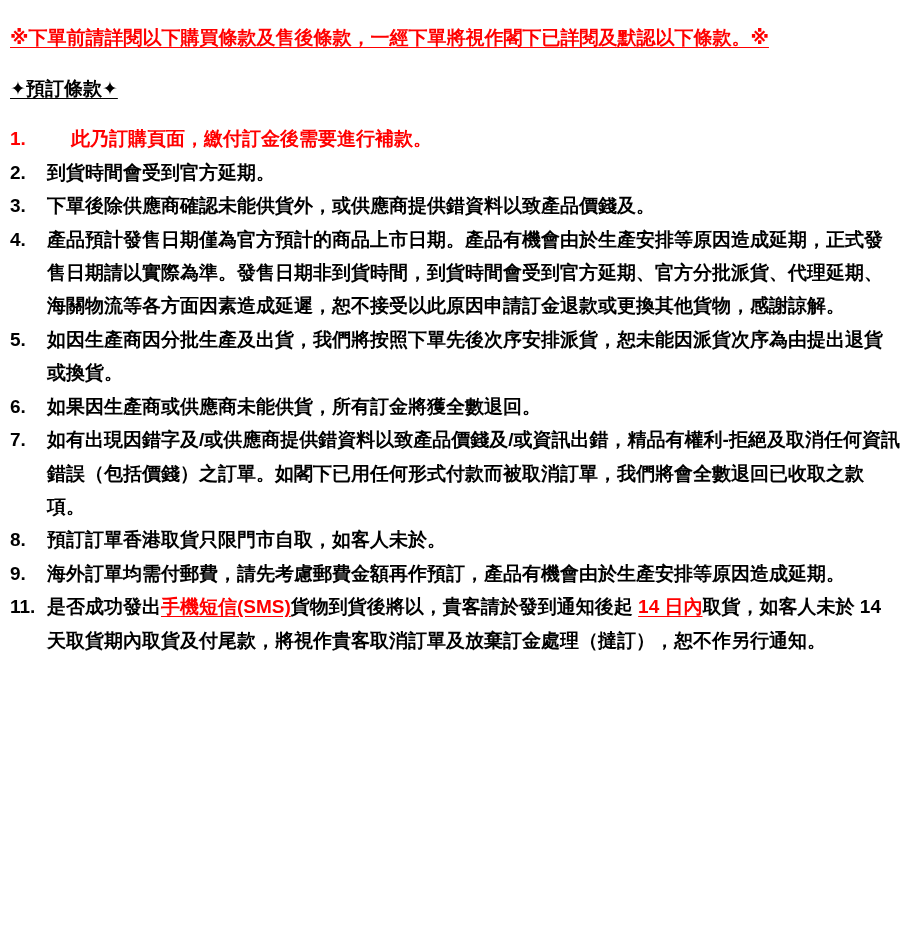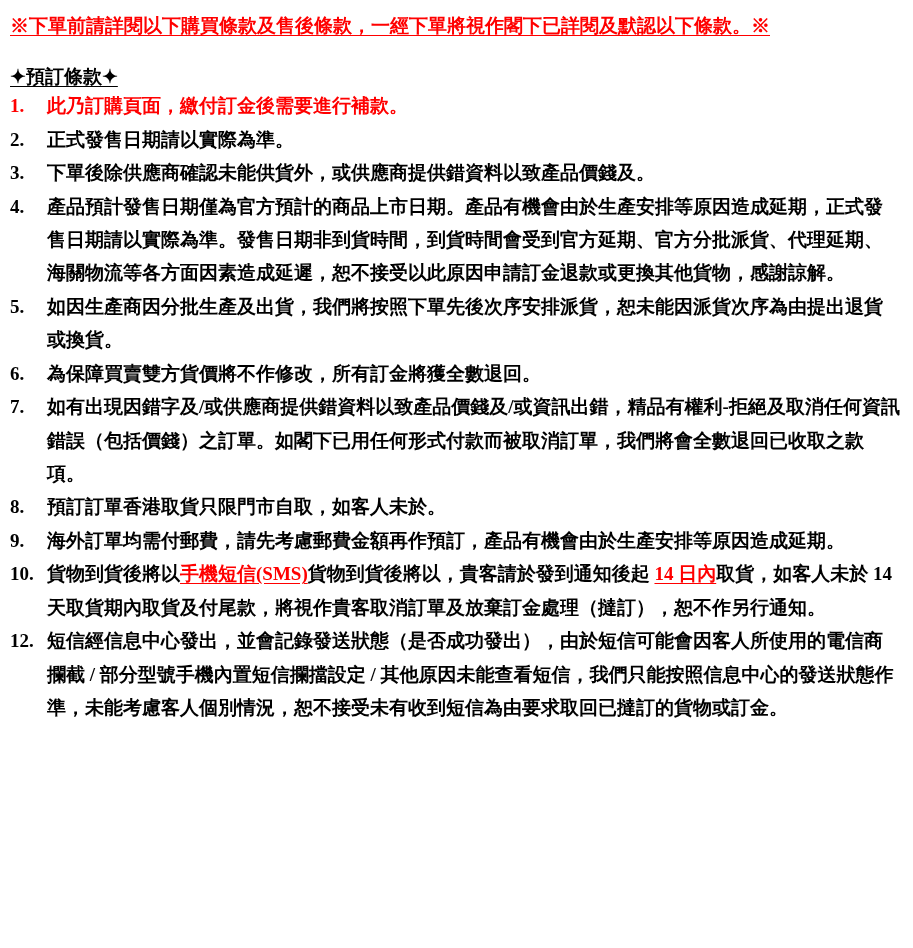--- a/index.html
+++ b/index.html
@@ -10,54 +10,54 @@
   }
   * { box-sizing: border-box; margin: 0; padding: 0; }
   html, body {
     background: var(--c-bg);
     font-family: "Liberation Sans", "DejaVu Sans", sans-serif;
     color: var(--c-text);
   }
   .page {
     width: 913px;
     min-height: 948px;
-    padding: 12px 12px 20px 10px;
+    padding: 24px 12px 20px 10px;
     font-weight: 700;
-    font-family: Liberation Serif, serif;
   }
   .title {
     color: var(--c-red);
     font-size: 19px;
     line-height: 1.45;
     text-decoration: underline;
     text-underline-offset: 3px;
     margin-bottom: 25px;
   }
   .section-header {
     color: var(--c-text);
     font-size: 19px;
     line-height: 1.3;
     text-decoration: underline;
     text-underline-offset: 3px;
+    margin-bottom: 21px;
   }
   .terms-list { width: 100%; }
   .term-item {
     display: flex;
     align-items: flex-start;
     font-size: 19px;
     line-height: 1.76;
   }
   .term-num {
     flex: 0 0 37px;
     width: 37px;
   }
   .term-num.num-red { color: var(--c-red); }
   .term-text { flex: 1 1 auto; min-width: 0; }
   .seg-normal { color: var(--c-text); }
-  .seg-red { color: var(--c-red); }
+  .seg-red { color: var(--c-red); margin-left: 24px; }
   .seg-red-underline {
     color: var(--c-red);
     text-decoration: underline;
     text-underline-offset: 3px;
   }
   .seg-link {
     color: var(--c-link);
     text-decoration: underline;
     text-underline-offset: 3px;
     cursor: pointer;
@@ -72,63 +72,59 @@
   <div class="section-header">✦預訂條款✦</div>
 
   <div class="terms-list">
   <div class="term-item">
     <span class="term-num num-red">1.</span>
     <span class="term-text"><span class="seg-red">此乃訂購頁面，繳付訂金後需要進行補款。</span></span>
   </div>
 
   <div class="term-item">
     <span class="term-num">2.</span>
-    <span class="term-text"><span class="seg-normal">正式發售日期請以實際為準。</span></span>
+    <span class="term-text"><span class="seg-normal">到貨時間會受到官方延期。</span></span>
   </div>
 
   <div class="term-item">
     <span class="term-num">3.</span>
     <span class="term-text"><span class="seg-normal">下單後除供應商確認未能供貨外，或供應商提供錯資料以致產品價錢及。</span></span>
   </div>
 
   <div class="term-item">
     <span class="term-num">4.</span>
     <span class="term-text"><span class="seg-normal">產品預計發售日期僅為官方預計的商品上市日期。產品有機會由於生產安排等原因造成延期，正式發售日期請以實際為準。發售日期非到貨時間，到貨時間會受到官方延期、官方分批派貨、代理延期、海關物流等各方面因素造成延遲，恕不接受以此原因申請訂金退款或更換其他貨物，感謝諒解。</span></span>
   </div>
 
   <div class="term-item">
     <span class="term-num">5.</span>
     <span class="term-text"><span class="seg-normal">如因生產商因分批生產及出貨，我們將按照下單先後次序安排派貨，恕未能因派貨次序為由提出退貨或換貨。</span></span>
   </div>
 
   <div class="term-item">
     <span class="term-num">6.</span>
-    <span class="term-text"><span class="seg-normal">為保障買賣雙方貨價將不作修改，所有訂金將獲全數退回。</span></span>
+    <span class="term-text"><span class="seg-normal">如果因生產商或供應商未能供貨，所有訂金將獲全數退回。</span></span>
   </div>
 
   <div class="term-item">
     <span class="term-num">7.</span>
     <span class="term-text"><span class="seg-normal">如有出現因錯字及/或供應商提供錯資料以致產品價錢及/或資訊出錯，精品有權利-拒絕及取消任何資訊錯誤（包括價錢）之訂單。如閣下已用任何形式付款而被取消訂單，我們將會全數退回已收取之款項。</span></span>
   </div>
 
   <div class="term-item">
     <span class="term-num">8.</span>
     <span class="term-text"><span class="seg-normal">預訂訂單香港取貨只限門市自取，如客人未於。</span></span>
   </div>
 
   <div class="term-item">
     <span class="term-num">9.</span>
     <span class="term-text"><span class="seg-normal">海外訂單均需付郵費，請先考慮郵費金額再作預訂，產品有機會由於生產安排等原因造成延期。</span></span>
   </div>
 
 
   <div class="term-item">
-    <span class="term-num">10.</span>
-    <span class="term-text"><span class="seg-normal">貨物到貨後將以</span><span class="seg-red-underline">手機短信(SMS)</span><span class="seg-normal">貨物到貨後將以，貴客請於發到通知後起 </span><span class="seg-red-underline">14 日內</span><span class="seg-normal">取貨，如客人未於 14 天取貨期內取貨及付尾款，將視作貴客取消訂單及放棄訂金處理（撻訂），恕不作另行通知。</span></span>
+    <span class="term-num">11.</span>
+    <span class="term-text"><span class="seg-normal">是否成功發出</span><span class="seg-red-underline">手機短信(SMS)</span><span class="seg-normal">貨物到貨後將以，貴客請於發到通知後起 </span><span class="seg-red-underline">14 日內</span><span class="seg-normal">取貨，如客人未於 14 天取貨期內取貨及付尾款，將視作貴客取消訂單及放棄訂金處理（撻訂），恕不作另行通知。</span></span>
   </div>
 
-  <div class="term-item">
-    <span class="term-num">12.</span>
-    <span class="term-text"><span class="seg-normal">短信經信息中心發出，並會記錄發送狀態（是否成功發出），由於短信可能會因客人所使用的電信商攔截 / 部分型號手機內置短信攔擋設定 / 其他原因未能查看短信，我們只能按照信息中心的發送狀態作準，未能考慮客人個別情況，恕不接受未有收到短信為由要求取回已撻訂的貨物或訂金。</span></span>
-  </div>
 
 </div>
 </div>
 
 </body></html>

